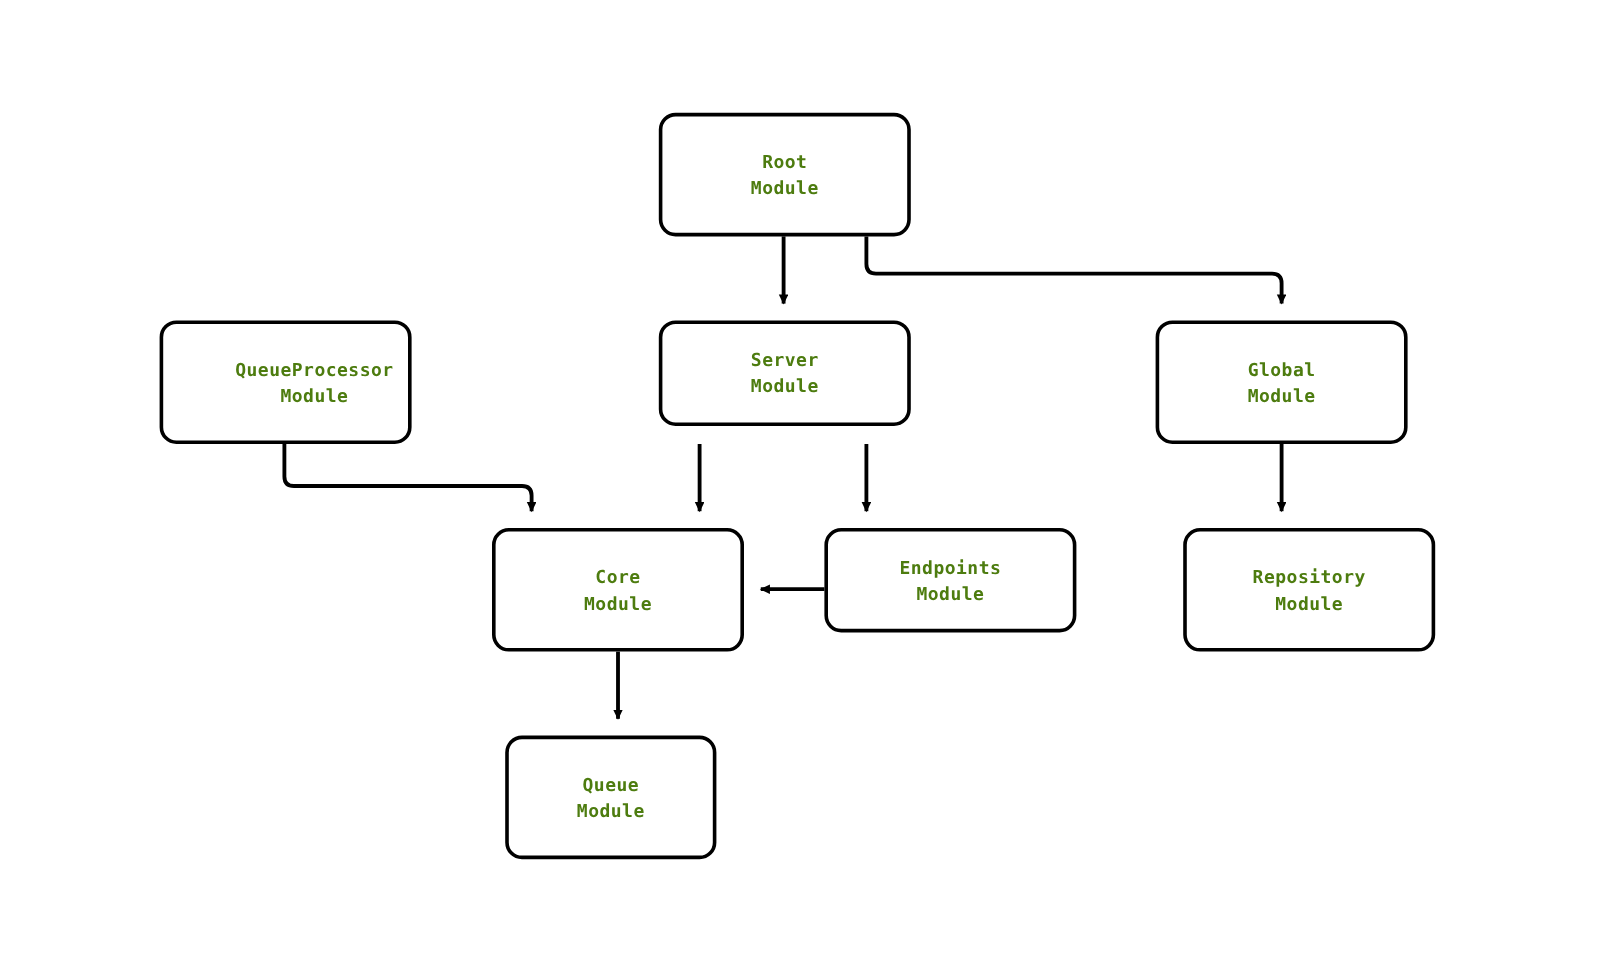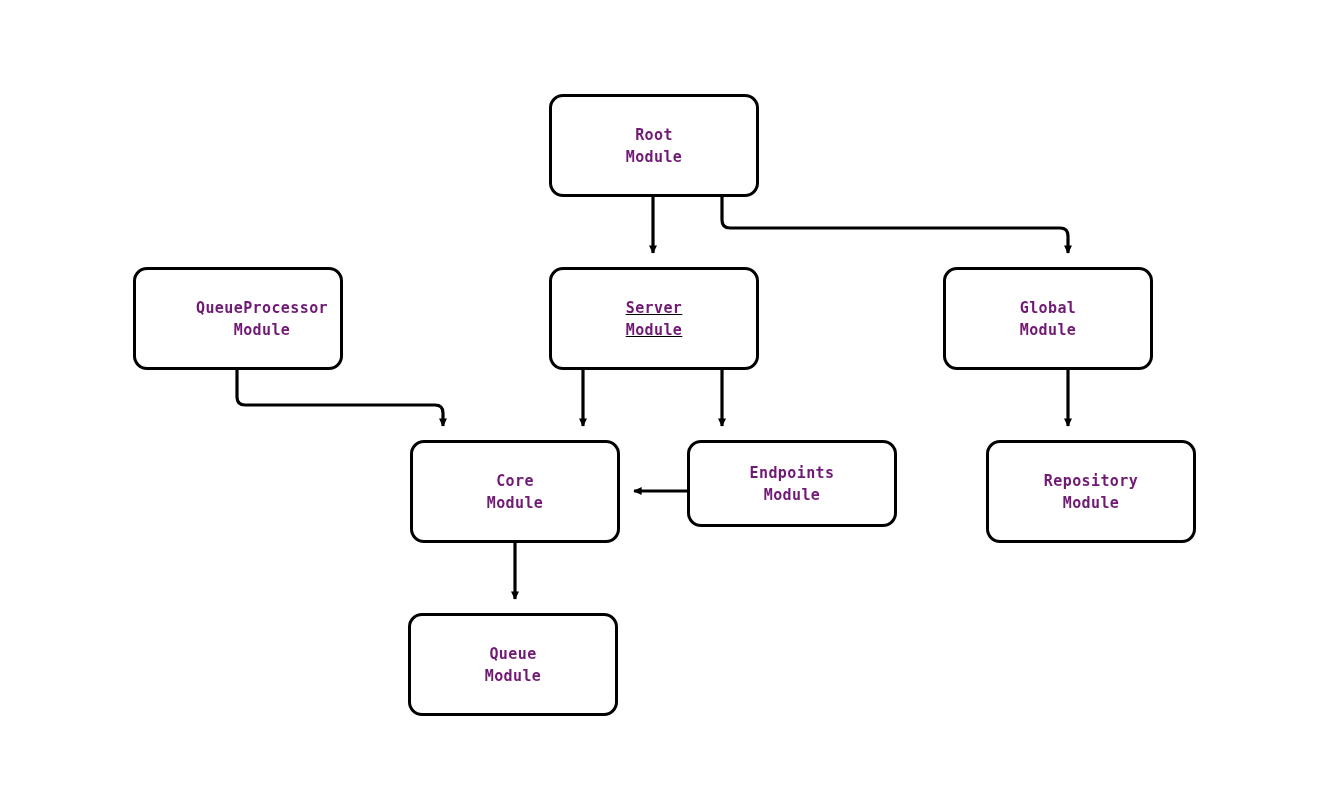--- a/index.html
+++ b/index.html
@@ -35,21 +35,21 @@
     display: flex;
     flex-direction: column;
     align-items: center;
     justify-content: center;
     z-index: 2;
   }
   .node-label {
     font-family: "DejaVu Sans Mono", "Liberation Mono", monospace;
     font-size: 15px;
     font-weight: bold;
-    color: #701a75;
+    color: #4d7c0f;
     line-height: 22px;
     white-space: nowrap;
     letter-spacing: 0.4px;
   }
 </style>
 </head>
 <body>
 
 <div id="diagram-root">
 
@@ -74,43 +74,43 @@
   <div class="node" style="left: 549px; top: 94px; width: 210px; height: 103px;">
     <span class="node-label">Root</span>
     <span class="node-label">Module</span>
   </div>
 
   <div class="node" style="left: 133px; top: 267px; width: 210px; height: 103px; padding-left: 48px;">
     <span class="node-label">QueueProcessor</span>
     <span class="node-label">Module</span>
   </div>
 
-  <div class="node" style="left: 549px; top: 267px; width: 210px; height: 103px; text-decoration: underline;">
+  <div class="node" style="left: 549px; top: 267px; width: 210px; height: 88px;">
     <span class="node-label">Server</span>
     <span class="node-label">Module</span>
   </div>
 
-  <div class="node" style="left: 943px; top: 267px; width: 210px; height: 103px;">
+  <div class="node" style="left: 963px; top: 267px; width: 210px; height: 103px;">
     <span class="node-label">Global</span>
     <span class="node-label">Module</span>
   </div>
 
   <div class="node" style="left: 410px; top: 440px; width: 210px; height: 103px;">
     <span class="node-label">Core</span>
     <span class="node-label">Module</span>
   </div>
 
   <div class="node" style="left: 687px; top: 440px; width: 210px; height: 87px;">
     <span class="node-label">Endpoints</span>
     <span class="node-label">Module</span>
   </div>
 
   <div class="node" style="left: 963px; top: 440px; width: 210px; height: 103px; margin-left: 23px;">
     <span class="node-label">Repository</span>
     <span class="node-label">Module</span>
   </div>
 
-  <div class="node" style="left: 408px; top: 613px; width: 210px; height: 103px;">
+  <div class="node" style="left: 421px; top: 613px; width: 176px; height: 103px;">
     <span class="node-label">Queue</span>
     <span class="node-label">Module</span>
   </div>
 
 </div>
 
 </body></html>

